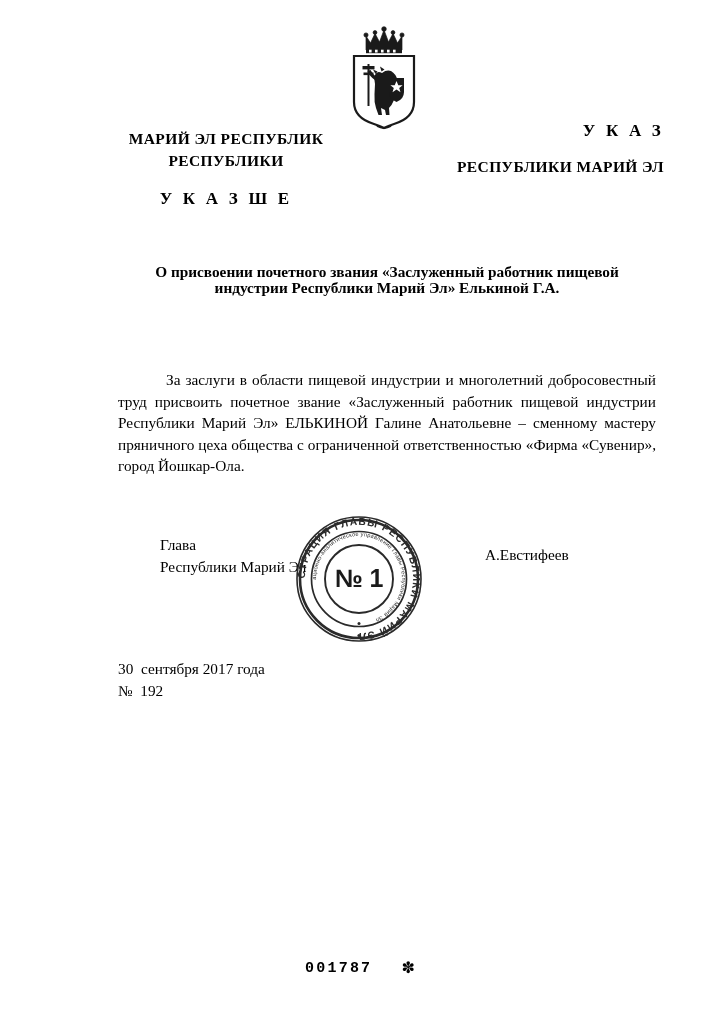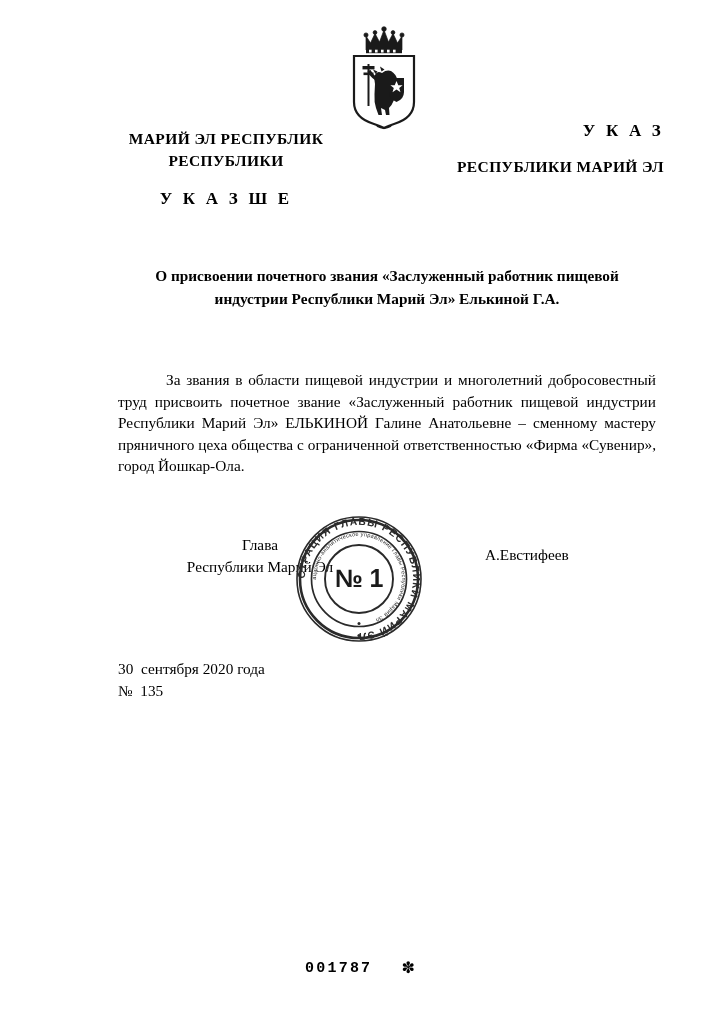--- a/index.html
+++ b/index.html
@@ -75,21 +75,21 @@
 
   
   .doc-title {
     position: absolute;
     left: 118px;
     top: 258px;
     width: 538px;
     text-align: center;
     font-size: 15.3px;
     font-weight: bold;
-    line-height: 23px;
+    line-height: 16px;
   }
 
   
   .body-text {
     position: absolute;
     left: 118px;
     top: 363px;
     width: 538px;
     font-size: 15.3px;
     line-height: 21.5px;
@@ -98,21 +98,21 @@
     text-justify: inter-word;
     hyphens: none;
   }
 
   
   .sig-left {
     position: absolute;
     left: 160px;
     top: 528px;
     width: 200px;
-    text-align: center;
+    text-align: left;
     font-size: 15.3px;
     line-height: 22px;
   }
   .sig-name {
     position: absolute;
     left: 485px;
     top: 538px;
     font-size: 15.3px;
     line-height: 22px;
     white-space: nowrap;
@@ -217,21 +217,21 @@
   </div>
 
   <div class="header-right">
     <div class="hdr-spaced">У К А З</div>
     <div class="hdr-gap-right"></div>
     <div class="hdr-sub">РЕСПУБЛИКИ МАРИЙ ЭЛ</div>
   </div>
 
   <div class="doc-title">О присвоении почетного звания «Заслуженный работник пищевой индустрии Республики Марий Эл» Елькиной Г.А.</div>
 
-  <div class="body-text">За звания в области пищевой индустрии и многолетний добросовестный труд присвоить почетное звание «Заслуженный работник пищевой индустрии Республики Марий Эл» ЕЛЬКИНОЙ Галине Анатольевне – сменному мастеру пряничного цеха общества с ограниченной ответственностью «Фирма «Сувенир», город Йошкар-Ола.</div>
+  <div class="body-text">За заслуги в области пищевой индустрии и многолетний добросовестный труд присвоить почетное звание «Заслуженный работник пищевой индустрии Республики Марий Эл» ЕЛЬКИНОЙ Галине Анатольевне – сменному мастеру пряничного цеха общества с ограниченной ответственностью «Фирма «Сувенир», город Йошкар-Ола.</div>
 
   <div class="sig-left">
     <div>Глава</div>
     <div>Республики Марий Эл</div>
   </div>
 
   <div class="seal">
     <svg viewBox="0 0 142 142" xmlns="http://www.w3.org/2000/svg">
       <defs>
         <path id="outerArc" d="M 71,71 m -58,0 a 58,58 0 1,1 116,0 a 58,58 0 1,1 -116,0"></path>
@@ -261,22 +261,22 @@
         <circle cx="71" cy="115.5" r="1.5"></circle>
       </g>
 
       <text x="71" y="79" text-anchor="middle" font-family="'Liberation Sans', sans-serif" font-size="25" font-weight="bold" fill="#1a1a1a">№ 1</text>
     </svg>
   </div>
 
   <div class="sig-name">А.Евстифеев</div>
 
   <div class="issue-block">
-    <div>30  сентября 2020 года</div>
-    <div>№  135</div>
+    <div>30  сентября 2017 года</div>
+    <div>№  192</div>
   </div>
 
   <div class="footer">
     <span>001787</span>
     <span class="footer-mark">✽</span>
   </div>
 
 </div>
 
 </body></html>

